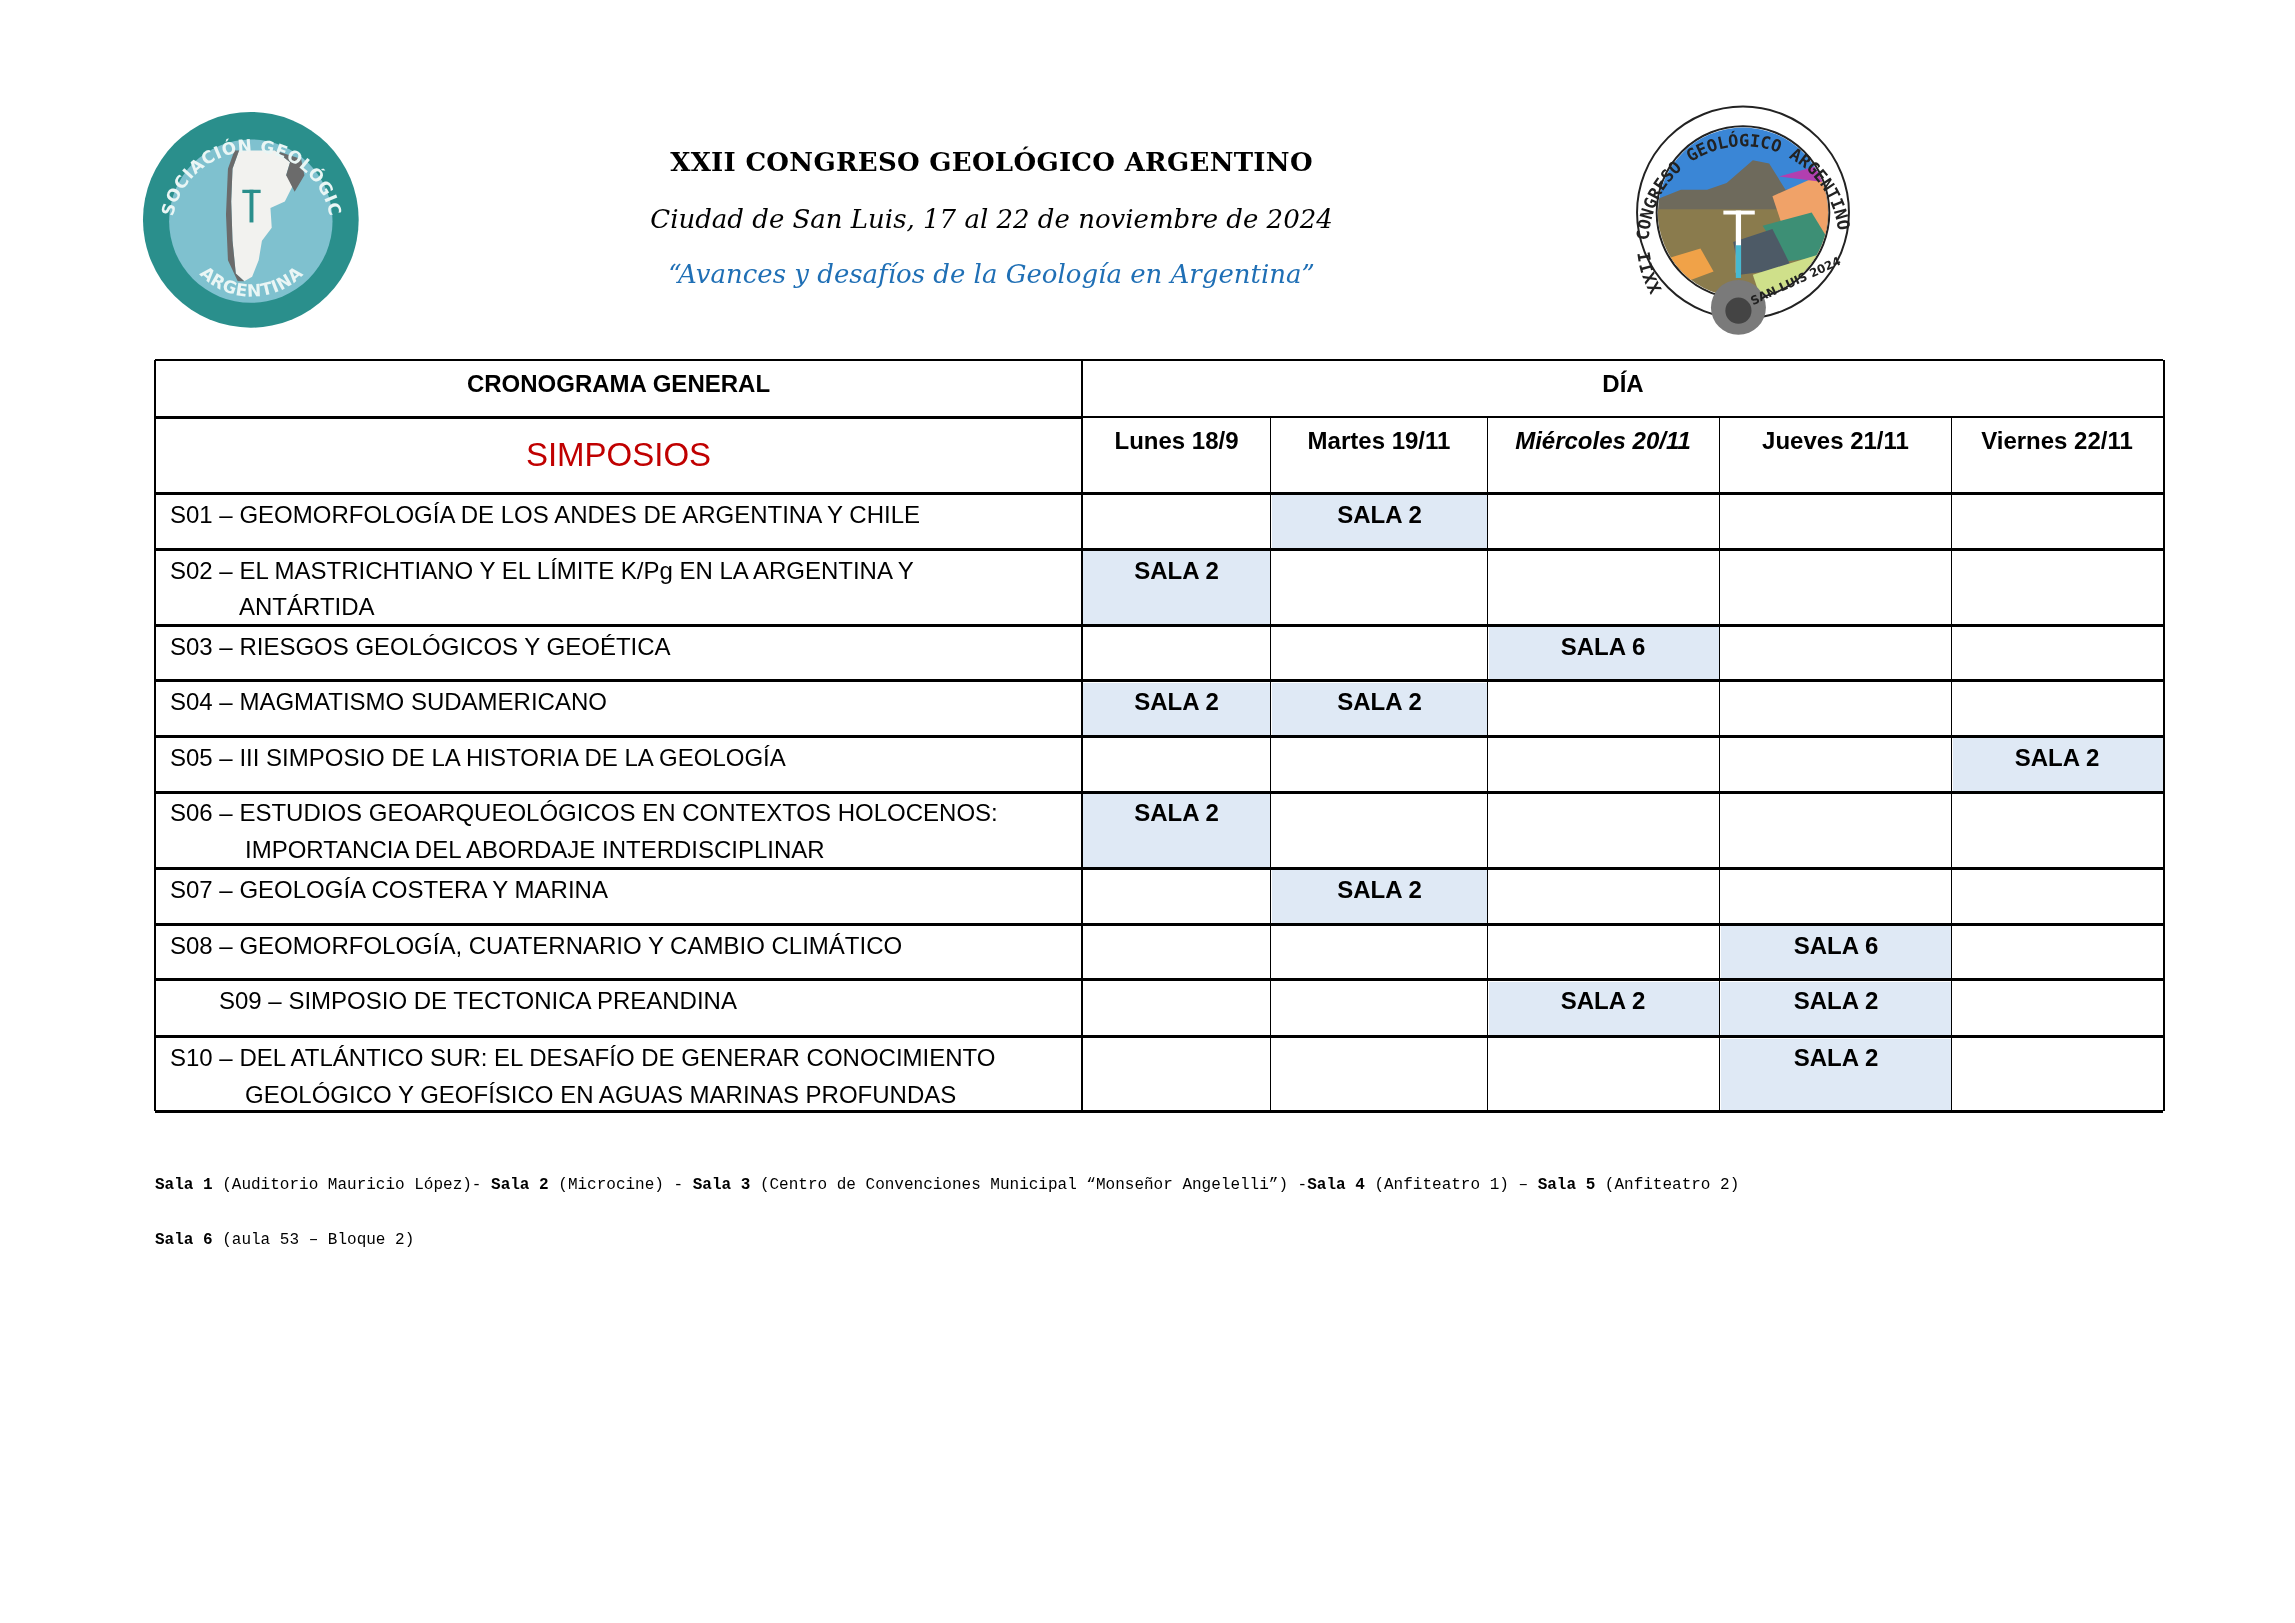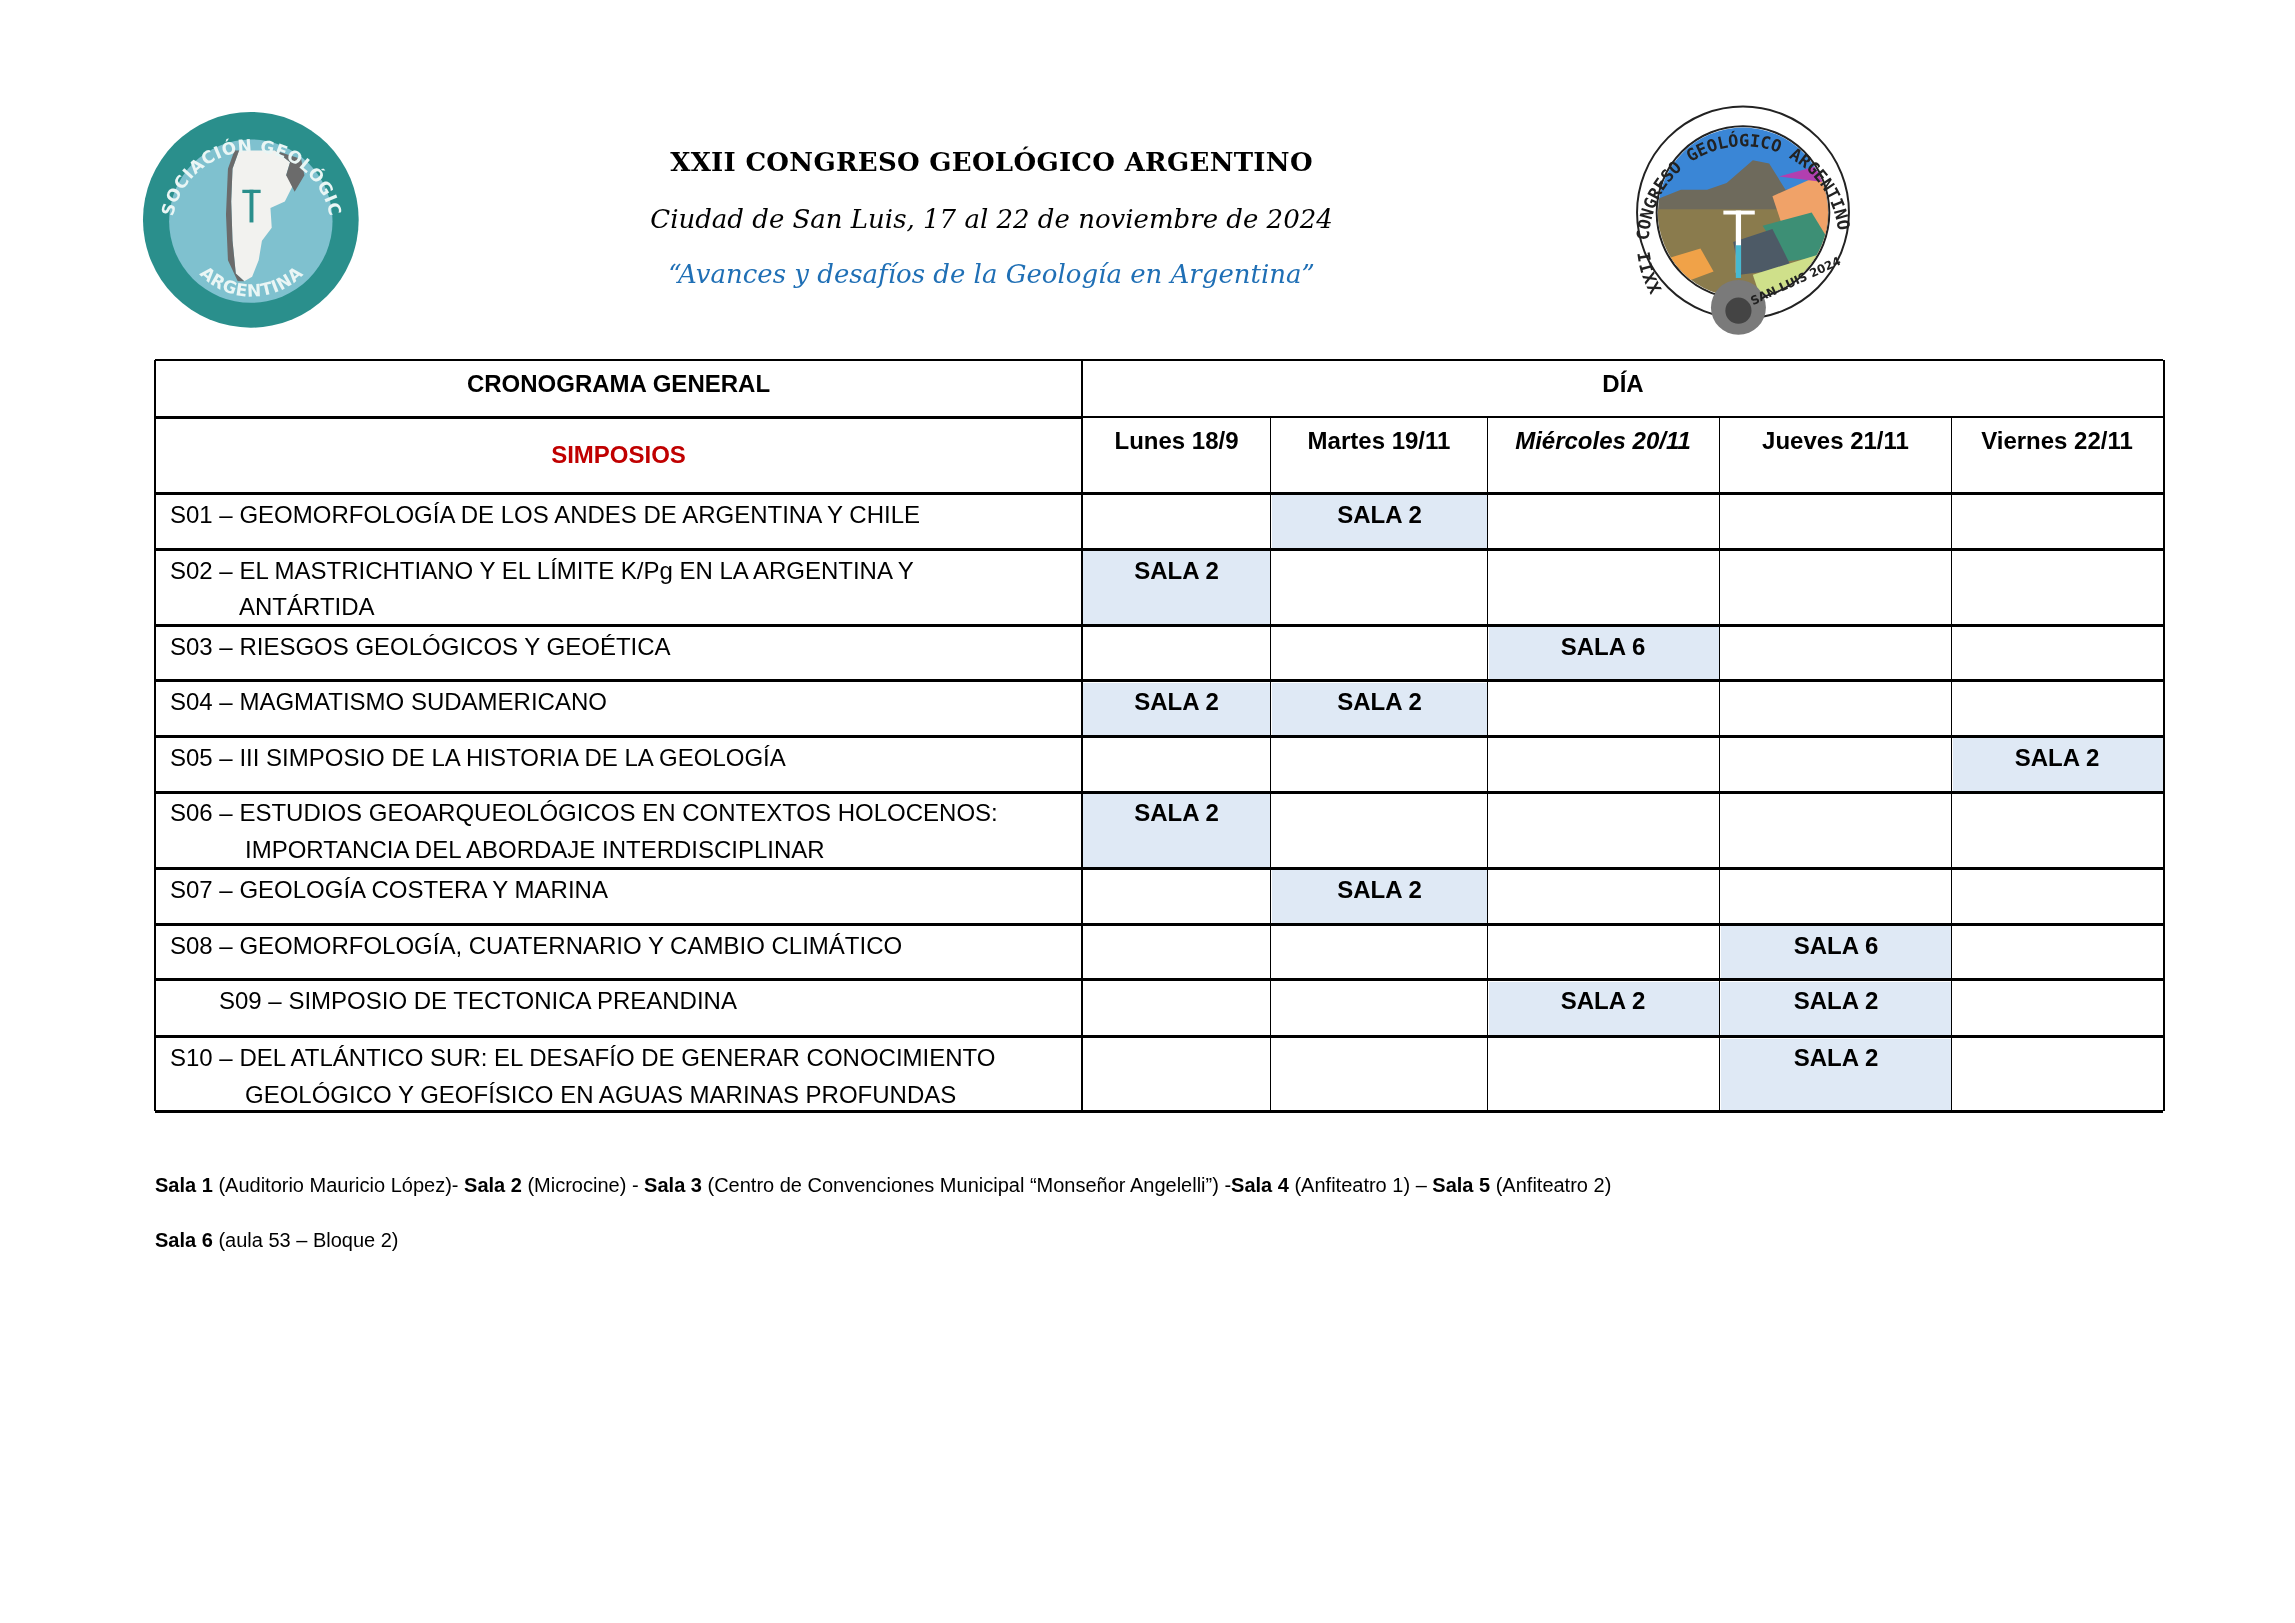--- a/index.html
+++ b/index.html
@@ -20,24 +20,24 @@
   .logo-right { left: 1622px; top: 98px; width: 242px; height: 252px; }
 
   
   .tbl { position: absolute; left: 155px; top: 360px; width: 2008px; height: 751px; }
   .hline { position: absolute; left: 0; width: 2008px; background: #000; }
   .vline { position: absolute; top: 0; width: 2px; background: #000; }
   .cell-bg { position: absolute; background: #dfe9f5; }
   .txt { position: absolute; font-size: 24px; line-height: 37px; white-space: nowrap; }
   .hdr { font-weight: bold; font-size: 24px; }
   .sala { font-weight: bold; font-size: 24px; text-align: center; }
-  .simposios { color: #c00000; font-weight: bold; font-size: 24px; }
+  .simposios { color: #c00000; font-weight: normal; font-size: 33px; }
 
   
-  .legend { left: 155px; font-size: 20px; line-height: 37px; white-space: nowrap; }
+  .legend { left: 155px; font-size: 16px; line-height: 37px; white-space: nowrap; font-family: Liberation Mono, monospace; }
   .legend b { font-weight: bold; }
 </style>
 </head>
 <body>
 
 <svg class="abs logo-left" viewBox="0 0 335 335">
   <defs>
     <path id="arcTop" d="M 48 170 A 122 122 0 0 1 290 170"></path>
     <path id="arcBot" d="M 80 240 A 110 110 0 0 0 258 240"></path>
   </defs>

